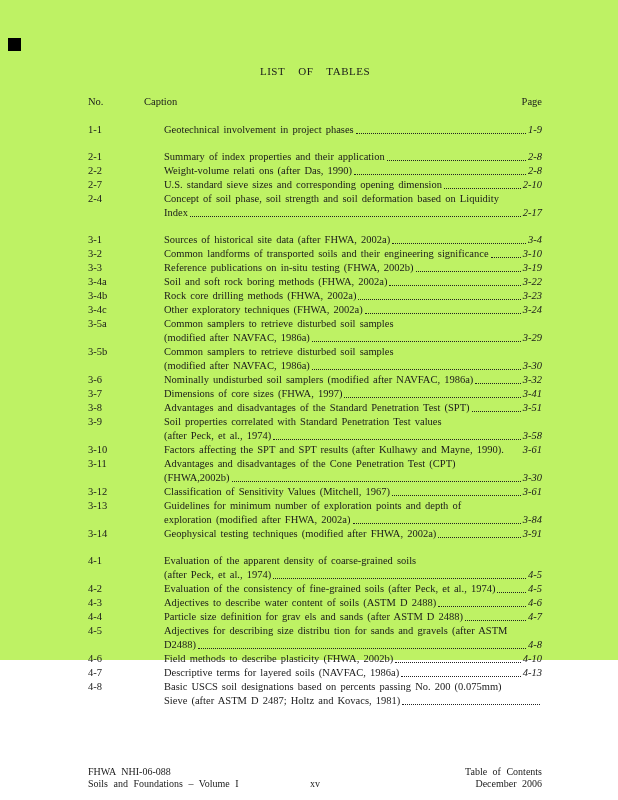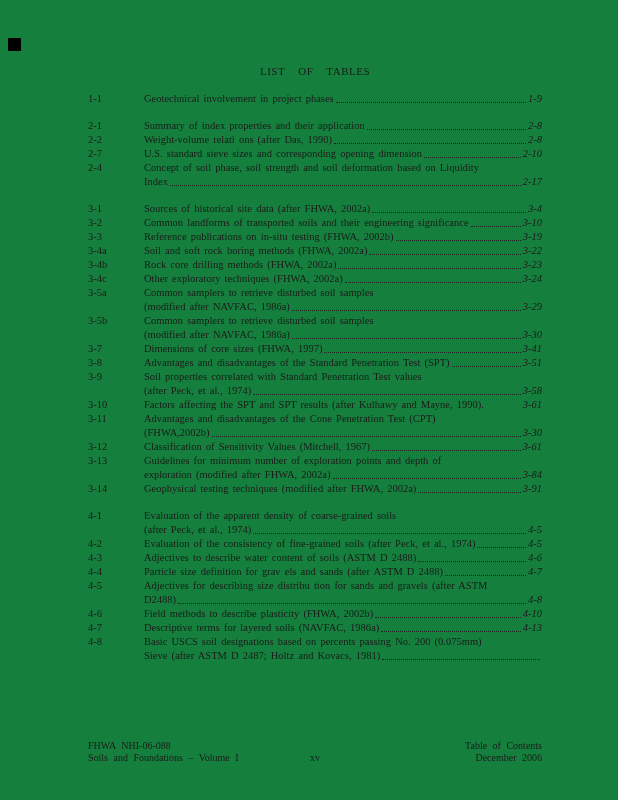--- a/index.html
+++ b/index.html
@@ -4,22 +4,22 @@
 <style>
   * { box-sizing: border-box; }
   html, body { margin: 0; padding: 0; }
   body {
     width: 618px; height: 800px;
     background: #ffffff;
     overflow: hidden;
   }
   .page {
     position: relative;
-    width: 618px; height: 800px;
-    background: #15803d;
+    width: 618px; height: 660px;
+    background: #bef264;
     font-family: "Liberation Serif", "DejaVu Serif", serif;
     color: #1a1a1a;
     font-size: 10.5px;
   }
   .scan-artifact {
     position: absolute;
     left: 8px; top: 38px;
     width: 13px; height: 13px;
     background: #000;
   }
@@ -49,41 +49,41 @@
 
   .toc { margin-top: 14px; }
   .toc-group { margin-bottom: 13px; }
   .toc-group:last-child { margin-bottom: 0; }
   .toc-entry {
     display: flex;
     line-height: 14px;
     word-spacing: 1.5px;
   }
   .entry-no { width: 56px; flex: 0 0 56px; }
-  .entry-body { flex: 1 1 auto; min-width: 0; }
+  .entry-body { flex: 1 1 auto; min-width: 0; margin-left: 20px; }
   .cap-line { }
   .cap-last {
     display: flex;
     align-items: baseline;
   }
   .cap-text { white-space: nowrap; overflow: hidden; flex: 0 1 auto; }
   .leader {
     flex: 1 1 auto;
     min-width: 6px;
     height: 0;
     border-bottom: 1px dotted #222;
     margin: 0 2px 3px 2px;
     align-self: flex-end;
   }
   .leader.no-dots { border-bottom: none; }
   .entry-page { flex: 0 0 auto; white-space: nowrap; font-style: italic; }
 
   .footer {
     position: absolute;
-    left: 88px; top: 740px;
+    left: 88px; top: 766px;
     width: 454px;
     display: flex;
     font-size: 10px;
     line-height: 12px;
     word-spacing: 3px;
   }
   .f-left { flex: 1 1 0; text-align: left; }
   .f-center {
     flex: 0 0 auto;
     text-align: center;
@@ -95,20 +95,25 @@
 </style>
 </head>
 <body>
 
 <div class="page">
   <div class="scan-artifact"></div>
 
   <div class="content">
     <h1 class="doc-title">LIST OF TABLES</h1>
 
+    <div class="toc-header">
+      <span class="col-no">No.</span>
+      <span class="col-caption">Caption</span>
+      <span class="col-page">Page</span>
+    </div>
 
     <div class="toc">
         <div class="toc-group">
           <div class="toc-entry">
             <div class="entry-no">1-1</div>
             <div class="entry-body">
               <div class="cap-last">
                 <span class="cap-text">Geotechnical involvement in project phases</span>
                 <span class="leader"></span>
                 <span class="entry-page">1-9</span>
@@ -232,20 +237,30 @@
             </div>
           </div>
           <div class="toc-entry">
             <div class="entry-no">3-5b</div>
             <div class="entry-body">
               <div class="cap-line">Common samplers to retrieve disturbed soil samples</div>
               <div class="cap-last">
                 <span class="cap-text">(modified after NAVFAC, 1986a)</span>
                 <span class="leader"></span>
                 <span class="entry-page">3-30</span>
+              </div>
+            </div>
+          </div>
+          <div class="toc-entry">
+            <div class="entry-no">3-6</div>
+            <div class="entry-body">
+              <div class="cap-last">
+                <span class="cap-text">Nominally undisturbed soil samplers (modified after NAVFAC, 1986a)</span>
+                <span class="leader"></span>
+                <span class="entry-page">3-32</span>
               </div>
             </div>
           </div>
           <div class="toc-entry">
             <div class="entry-no">3-7</div>
             <div class="entry-body">
               <div class="cap-last">
                 <span class="cap-text">Dimensions of core sizes (FHWA, 1997)</span>
                 <span class="leader"></span>
                 <span class="entry-page">3-41</span>

